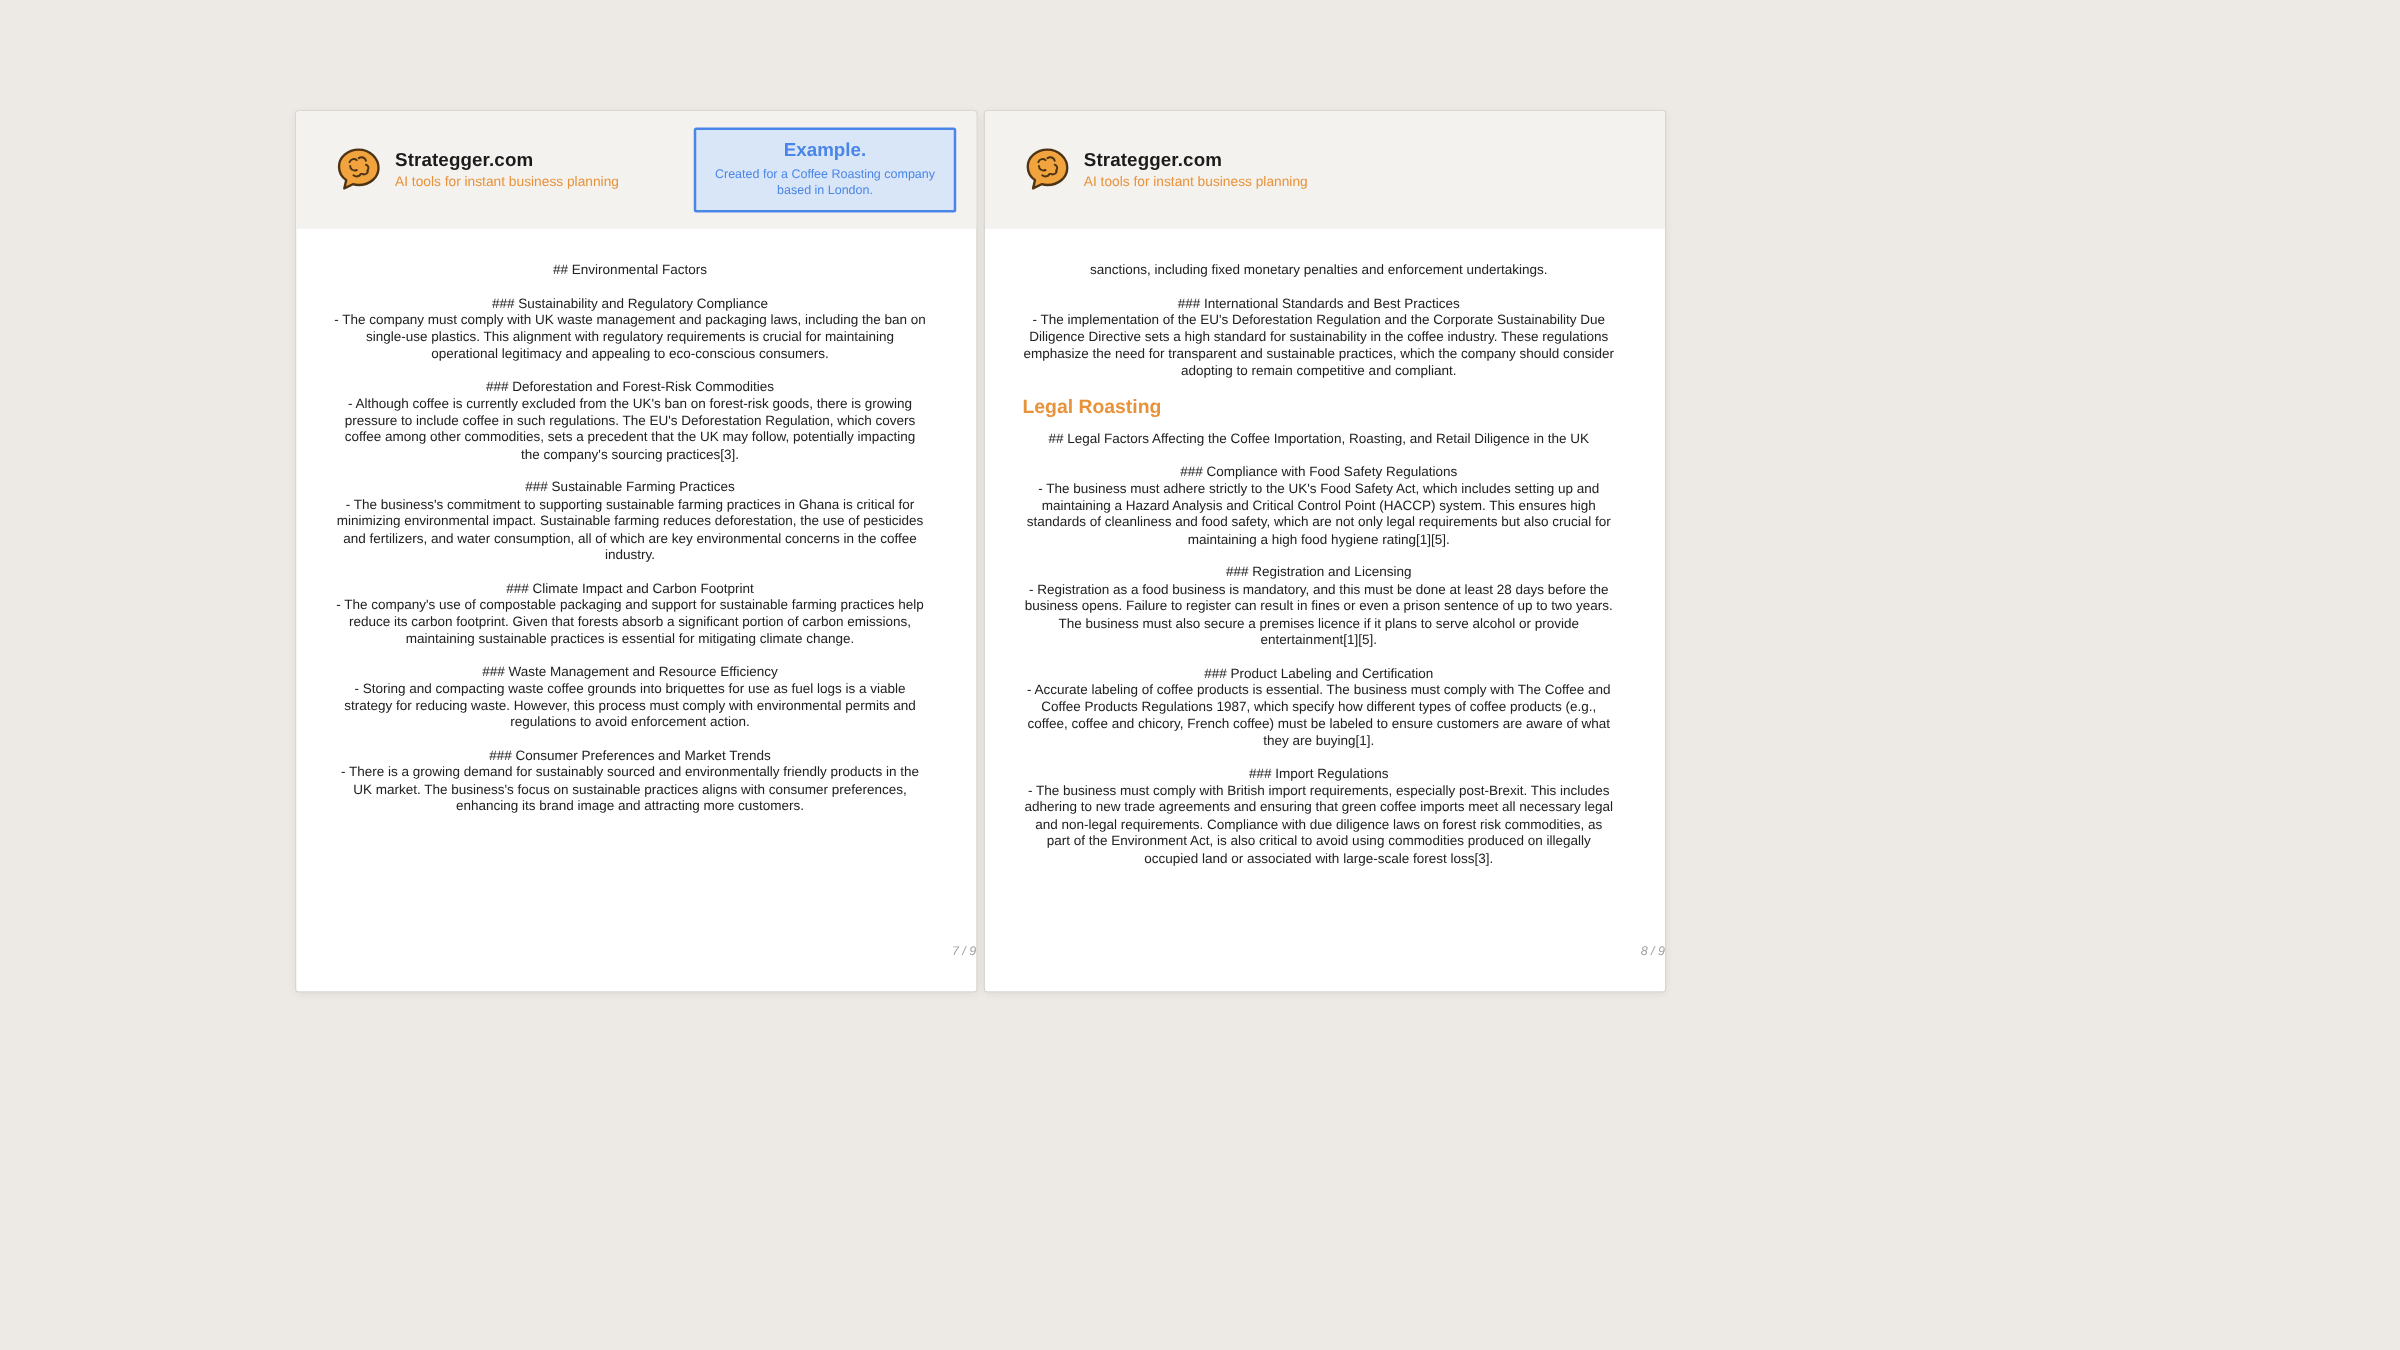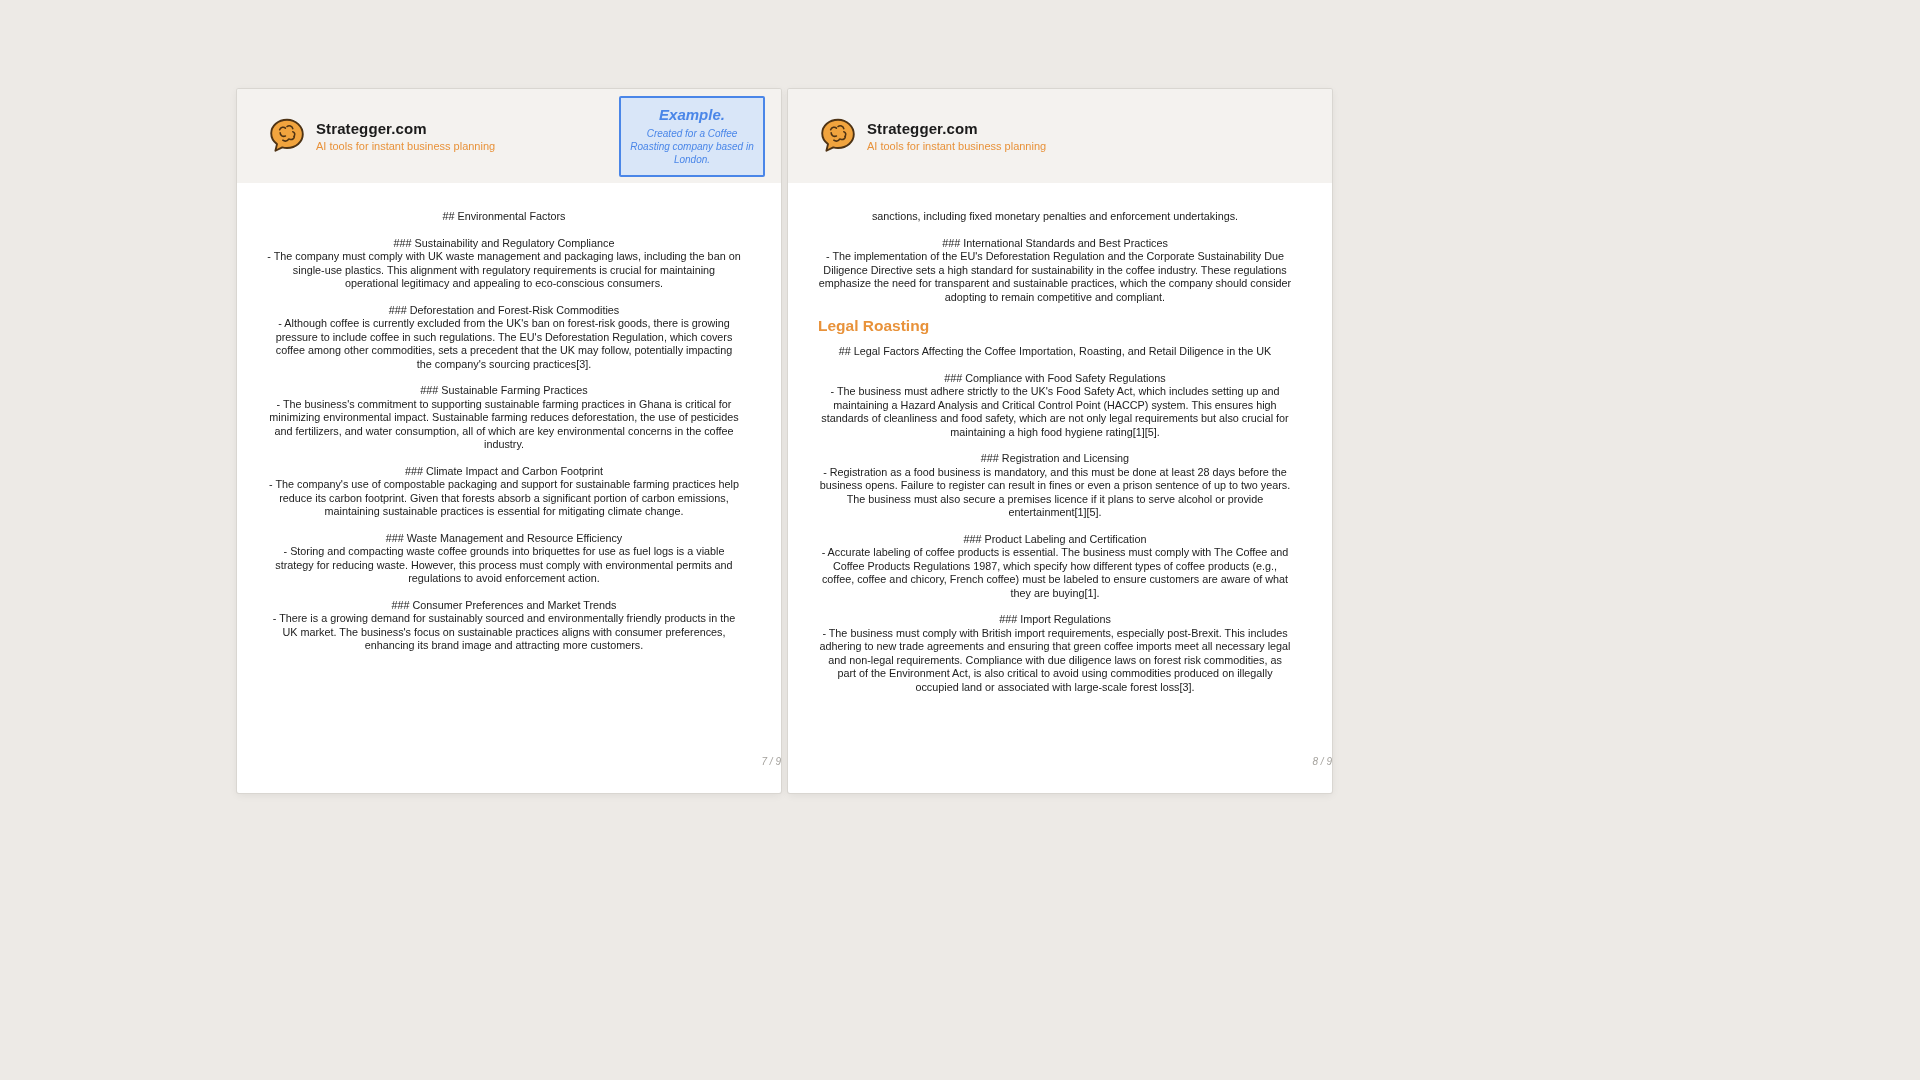--- a/index.html
+++ b/index.html
@@ -32,27 +32,26 @@
     border-radius:2px 2px 0 0;
     display:flex;
     align-items:center;
     padding:0 16px 0 30px;
   }
   .logo{width:40px;height:38px;margin-right:9px;flex:0 0 auto;display:flex;align-items:center;}
   .brand-name{font-size:15px;font-weight:700;color:#1b1b1b;letter-spacing:.1px;}
   .brand-tagline{font-size:11px;color:var(--accent-orange);margin-top:3px;}
   .example-box{
     margin-left:auto;
-    width:146px;
+    width:210px;
     background:var(--example-bg);
     border:2px solid var(--example-blue);
     border-radius:2px;
     text-align:center;
     padding:8px 8px 9px 8px;
-    font-style:italic;
   }
   .example-title{font-size:15px;font-weight:700;color:var(--example-blue);}
   .example-sub{font-size:10px;line-height:13px;color:var(--example-blue);margin-top:4px;}
   .page-body{
     padding:27px 40px 0 30px;
   }
   .block{margin:0 0 13px 0;}
   .block.heading{
     color:var(--accent-orange);
     font-size:15.5px;

